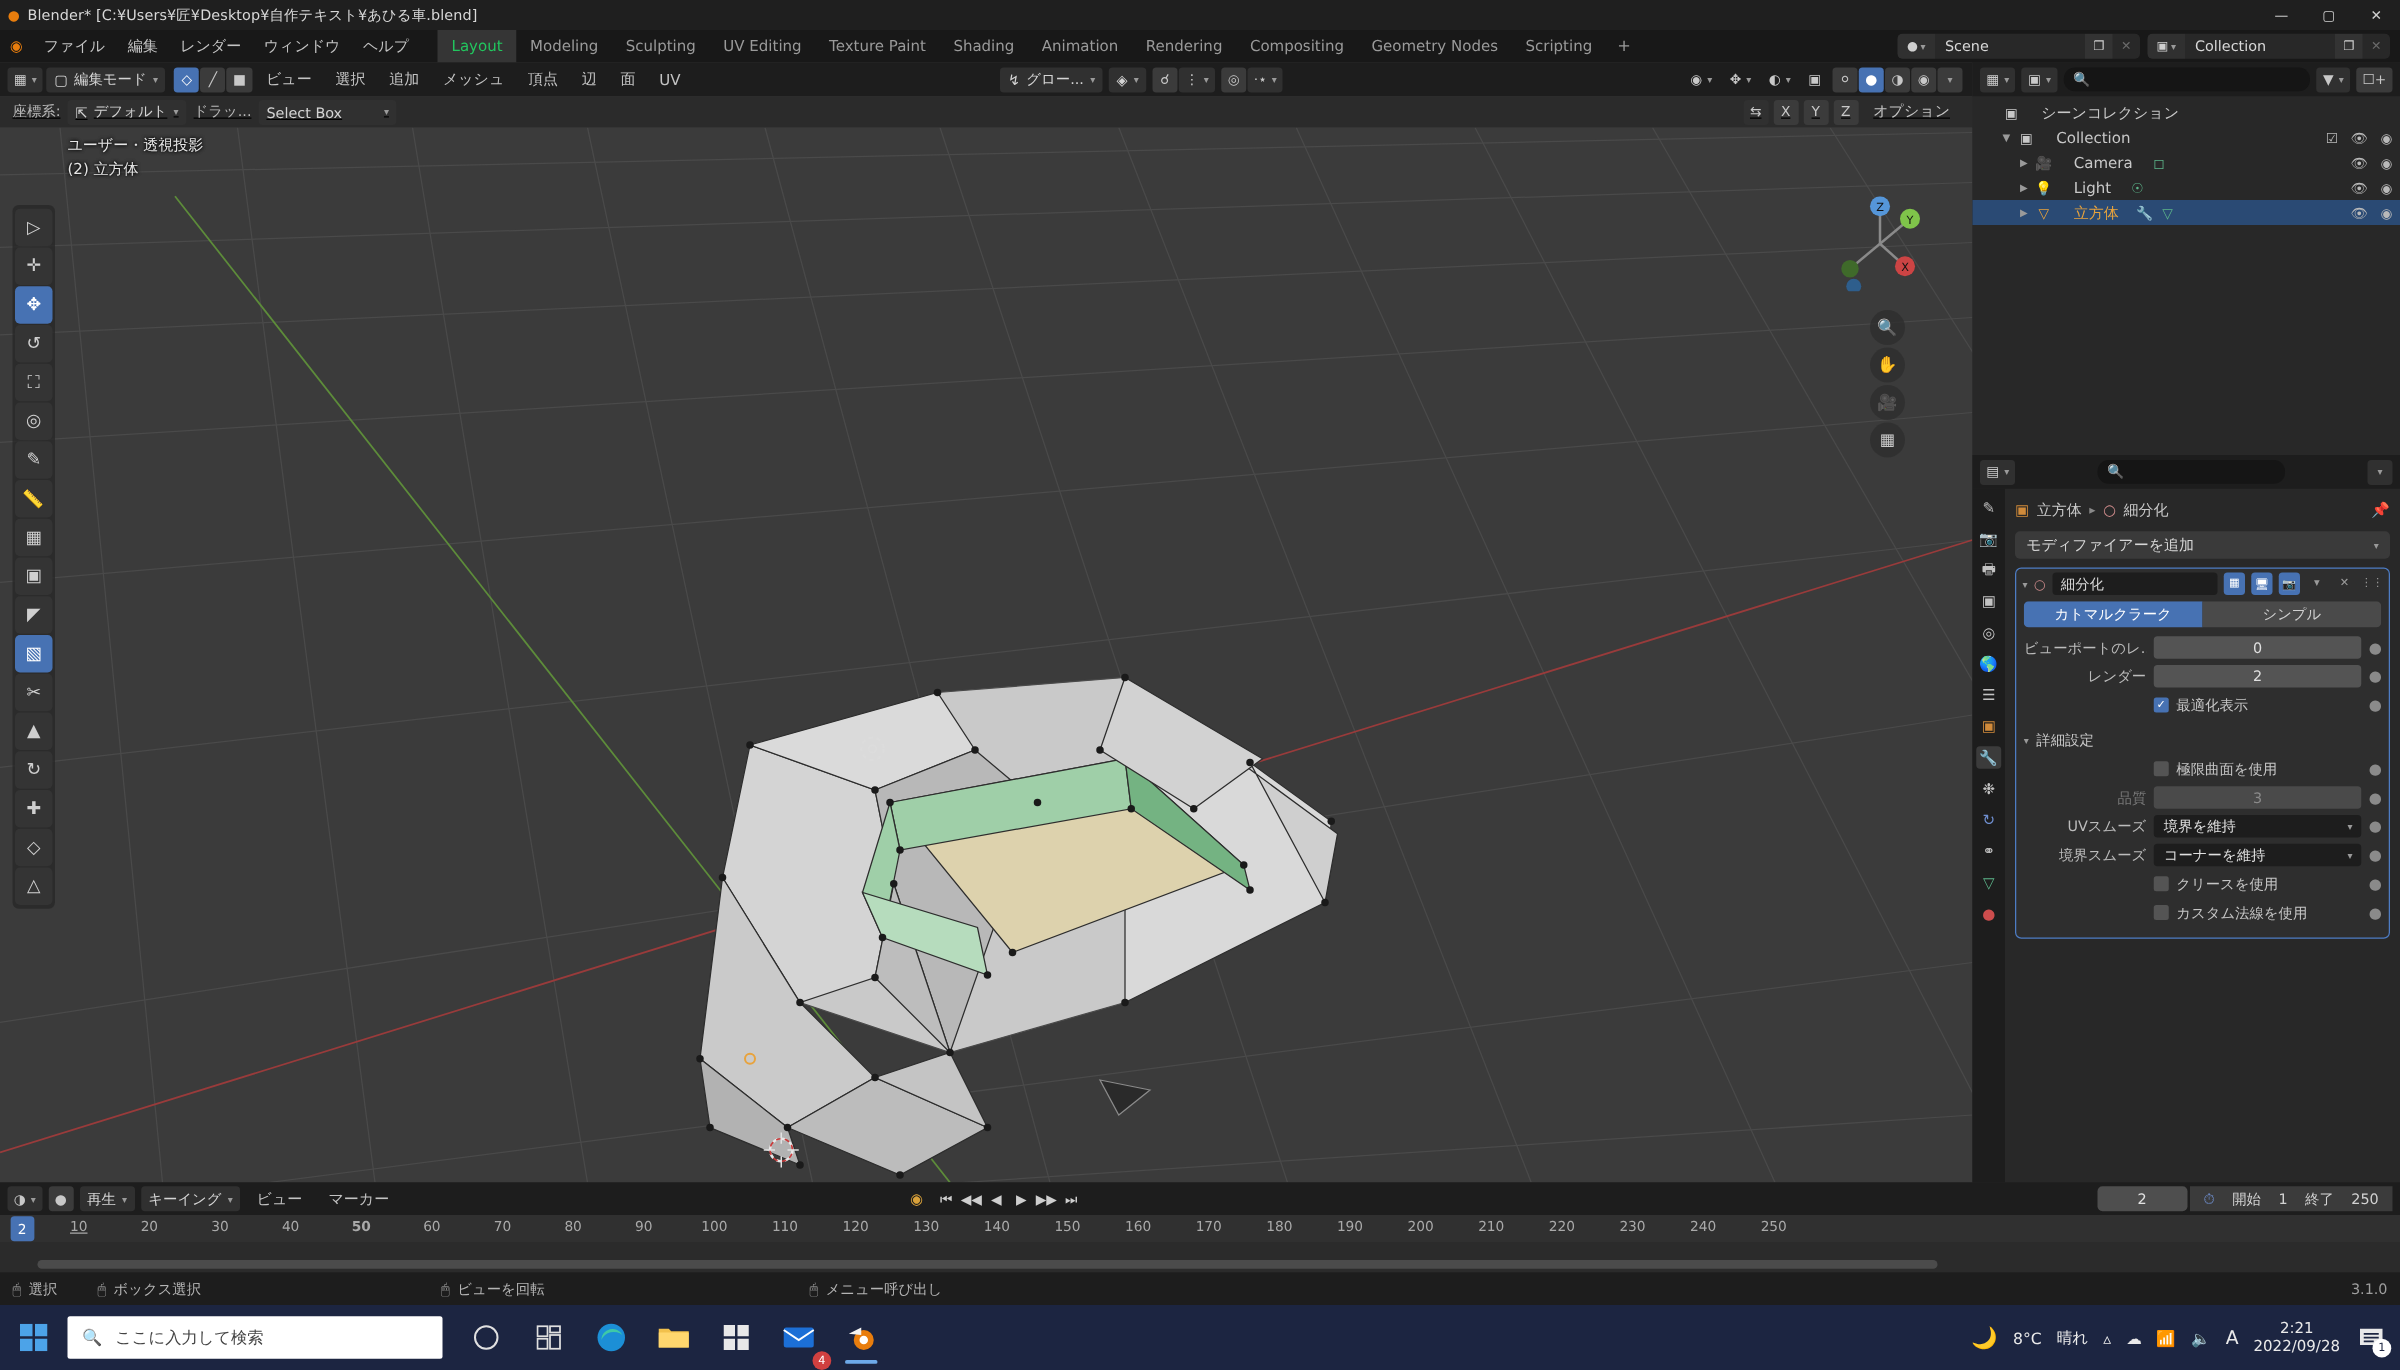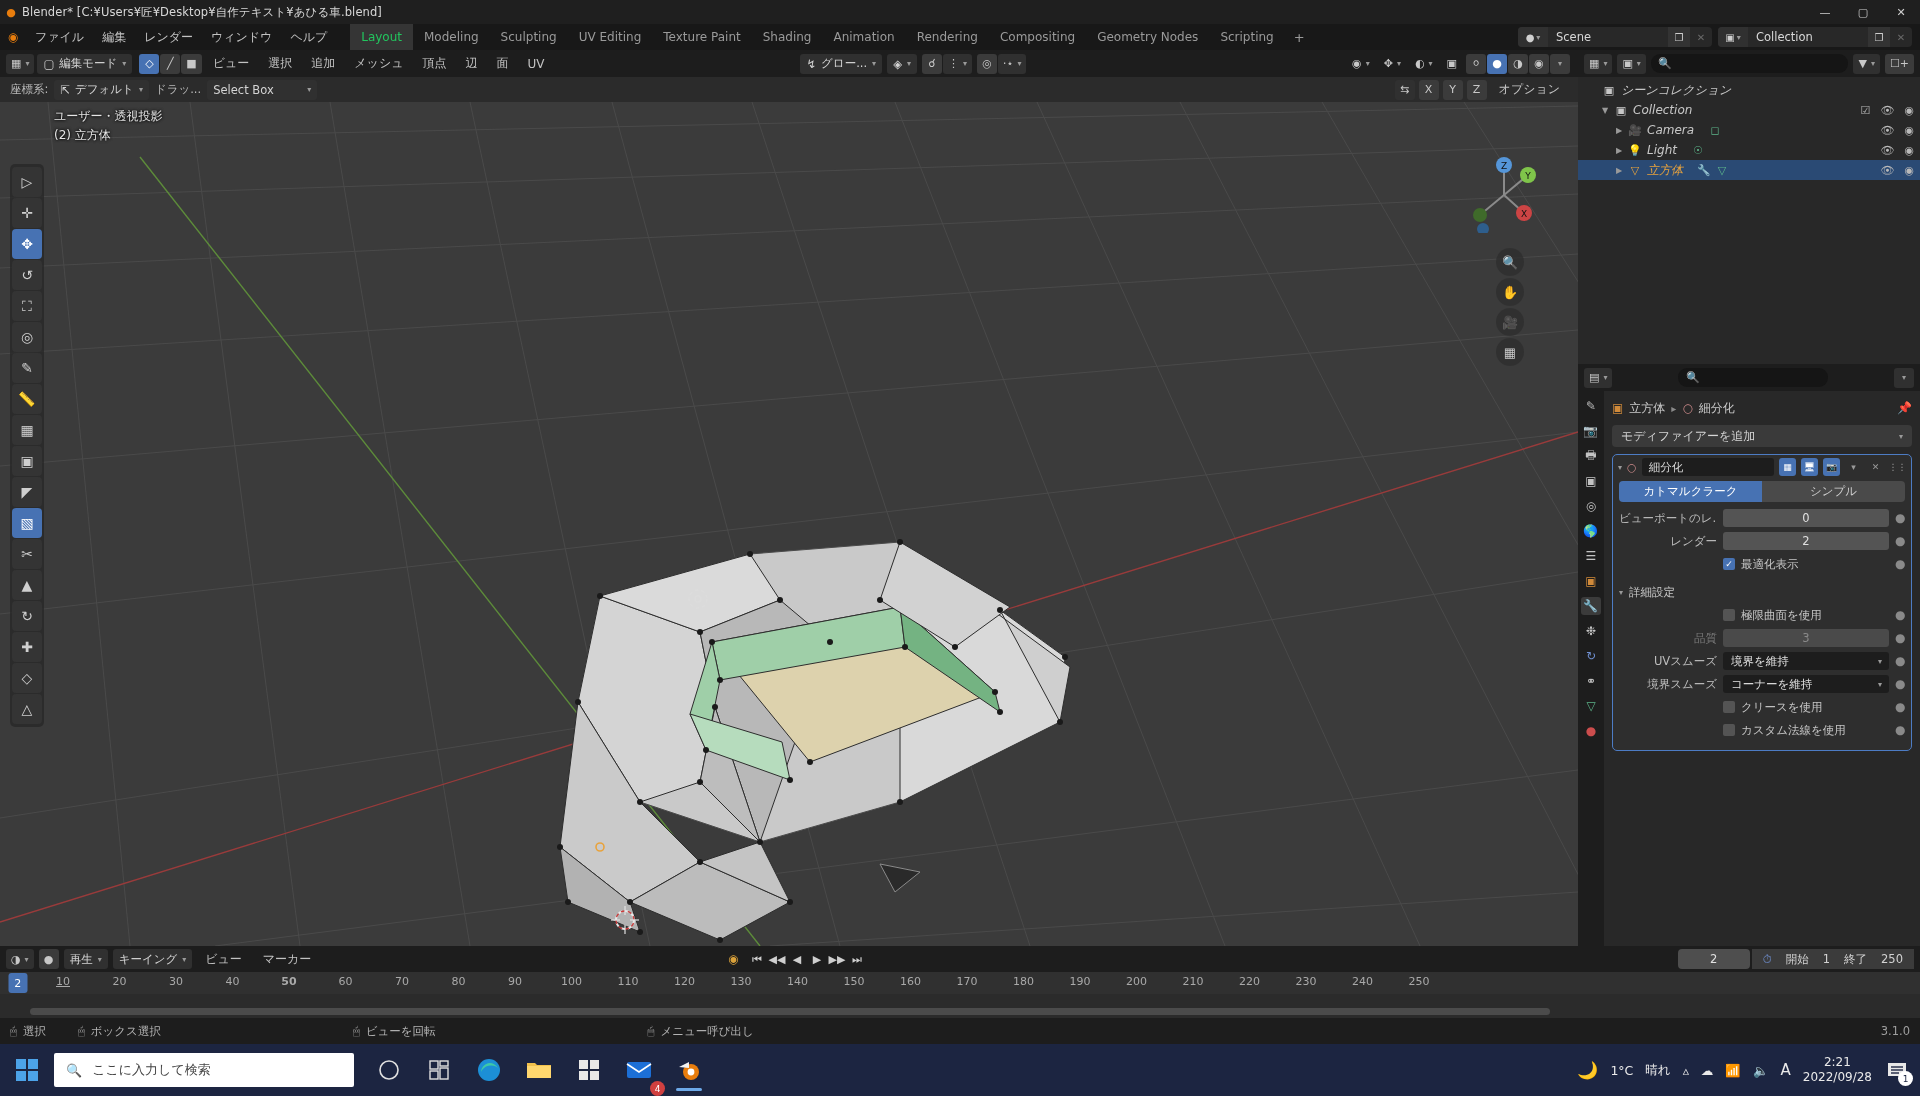--- a/index.html
+++ b/index.html
@@ -37,21 +37,21 @@
   .id-field .idbtn { width:22px; height:20px; background:#333; display:flex;
     align-items:center; justify-content:center; color:#cfcfcf; font-size:10px; }
   .id-field .idbtn.dim { background:transparent; color:#6a6a6a; }
 
   
   #viewport { position:absolute; left:0; top:50px; width:1578px; height:896px;
     background:#393939; }
   .vp-header { position:absolute; left:0; top:0; width:1578px; height:27px;
     background:#1d1d1d; display:flex; align-items:center; padding-left:6px; gap:3px; }
   .vp-subheader { position:absolute; left:0; top:27px; width:1578px; height:25px;
-    background:#2b2b2b; display:flex; align-items:center; padding-left:10px; gap:6px; }
+    background:#2b2b2b; display:flex; align-items:center; padding-left:10px; gap:6px;text-decoration:underline; }
   .hbtn { height:20px; min-width:20px; background:#303030; border-radius:3px;
     display:flex; align-items:center; justify-content:center; color:#c8c8c8;
     font-size:11px; padding:0 5px; gap:4px; }
   .hbtn.flat { background:transparent; }
   .hbtn.on { background:#4772b3; color:#fff; }
   .hbtn.seg { background:#3b3b3b; }
   .hmenu { color:#c3c3c3; font-size:12px; padding:0 8px; height:20px;
     display:flex; align-items:center; border-radius:3px; }
   .lbl { color:#b9b9b9; font-size:11.5px; }
   .dd { display:flex; align-items:center; height:20px; background:#303030;
@@ -84,21 +84,21 @@
   .ol-header { height:27px; background:#1d1d1d; display:flex; align-items:center;
     padding:0 6px; gap:5px; }
   .search-box { flex:1; height:19px; background:#151515; border-radius:9px;
     display:flex; align-items:center; padding:0 8px; gap:5px; color:#8e8e8e; font-size:11px; }
   .ol-rows { padding-top:3px; }
   .ol-row { height:20px; display:flex; align-items:center; font-size:12px;
     color:#c8c8c8; position:relative; padding-right:6px; }
   .ol-row.sel { background:#2a4a74; }
   .ol-row .tri { width:14px; text-align:center; color:#9a9a9a; font-size:8px; }
   .ol-row .icn { width:18px; text-align:center; font-size:11px; }
-  .ol-row .nm { margin-left:3px;font-style:italic; }
+  .ol-row .nm { margin-left:15px; }
   .ol-row .right { margin-left:auto; display:flex; gap:10px; align-items:center;
     color:#b9b9b9; font-size:11px; }
 
   
   #props { position:absolute; left:1578px; top:364px; width:342px; height:582px;
     background:#282828; }
   .pr-header { height:27px; background:#1d1d1d; display:flex; align-items:center;
     padding:0 6px; gap:6px; }
   .pr-tabs { position:absolute; left:0; top:27px; width:26px; height:555px;
     background:#1d1d1d; display:flex; flex-direction:column; align-items:center;
@@ -811,21 +811,21 @@
     <div class="tb-app active">
       <svg width="26" height="26" viewBox="0 0 26 26">
           <circle cx="15" cy="15" r="8" fill="#e87d0d"></circle>
           <circle cx="15" cy="15" r="3.4" fill="#fff"></circle>
           <path d="M3 10 L13 5 L13 11 Z" fill="#f2f2f2"></path>
         </svg>
     </div>
   </div>
   <div class="tb-tray">
     <span style="font-size:17px">🌙</span>
-    <span>1°C</span>
+    <span>8°C</span>
     <span>晴れ</span>
     <span>▵</span>
     <span>☁</span>
     <span>📶</span>
     <span>🔈</span>
     <span style="font-size:15px">A</span>
     <div class="tb-clock">
       <div>2:21</div>
       <div>2022/09/28</div>
     </div>

